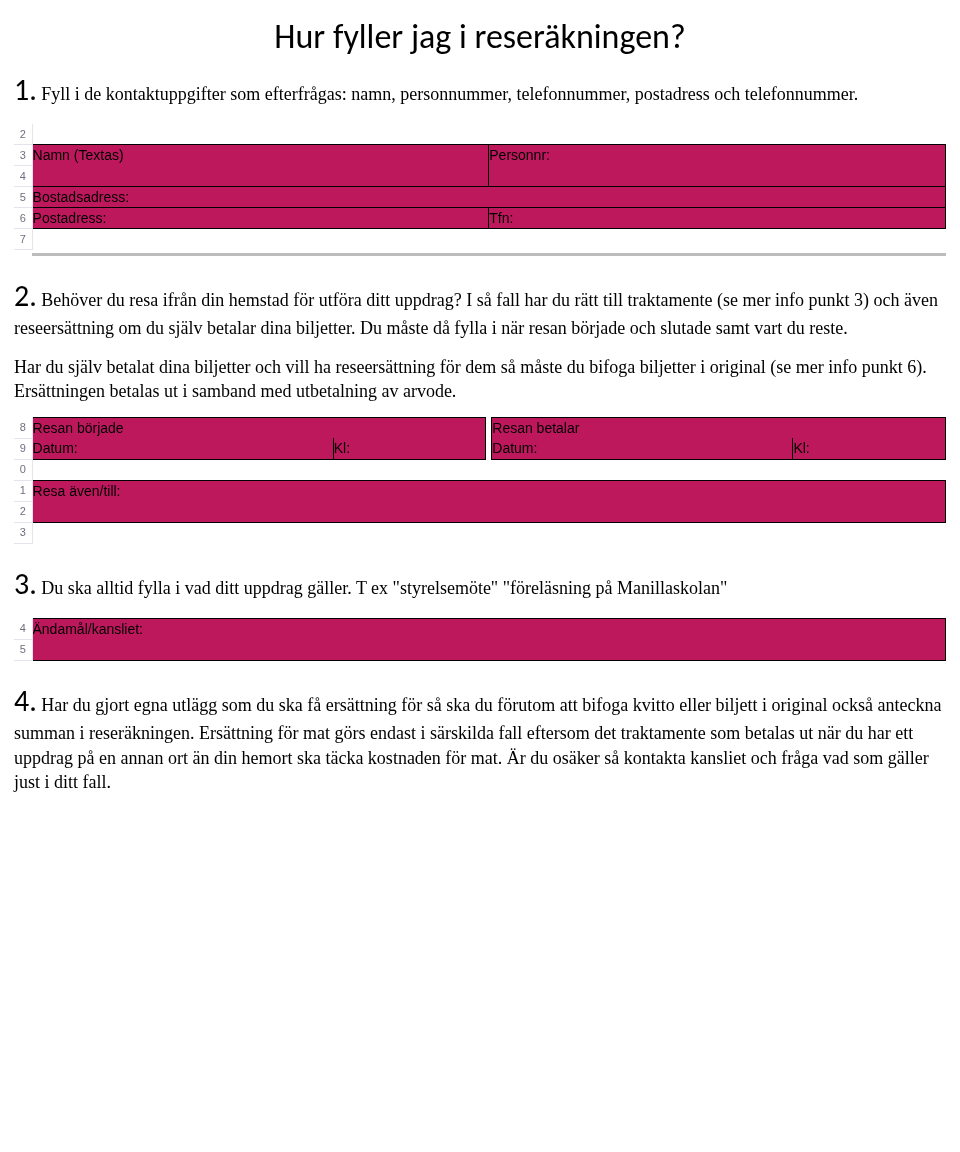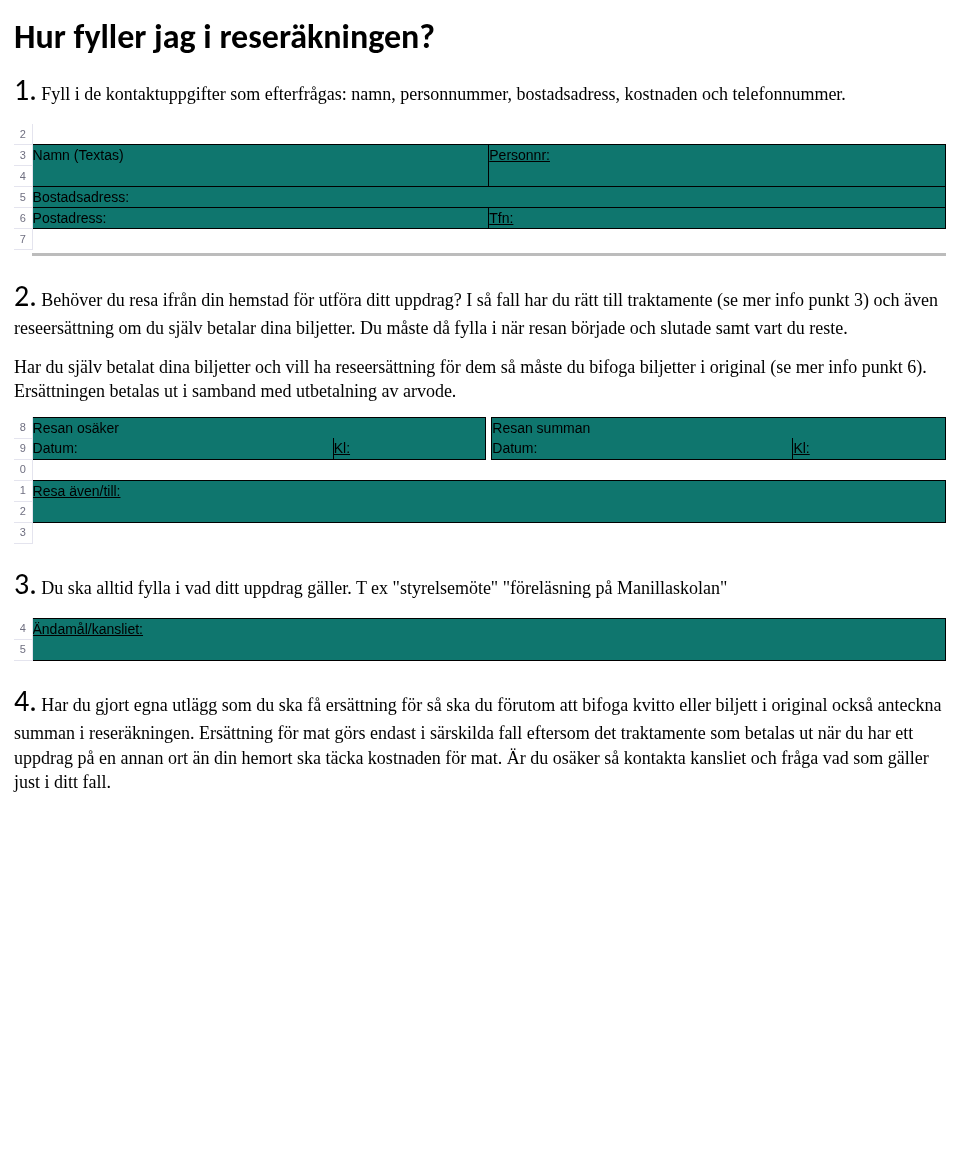--- a/index.html
+++ b/index.html
@@ -7,23 +7,24 @@
     color: #000;
     margin: 0;
     padding: 10px 14px 30px 14px;
     width: 932px;
     background: #fff;
     font-size: 18px;
     line-height: 1.35;
   }
   h1 {
     font-family: "Gill Sans", "Gill Sans MT", Calibri, "Trebuchet MS", sans-serif;
-    font-weight: 700;
+    font-weight: 400;
     font-size: 34px;
     margin: 4px 0 10px 0;
+    text-align: center;
   }
   .num {
     font-family: "Gill Sans", "Gill Sans MT", Calibri, "Trebuchet MS", sans-serif;
     font-size: 30px;
     font-weight: 400;
   }
   p { margin: 10px 0 14px 0; }
   .sheet {
     border-collapse: collapse;
     width: 100%;
@@ -38,46 +39,46 @@
   .sheet .rownum {
     width: 18px;
     color: #6f6f80;
     font-size: 11px;
     text-align: center;
     background: #fff;
     border-right: 1px solid #e4e4ee;
     border-bottom: 1px solid #e4e4ee;
   }
   .cell {
-    background: #0f766e;
+    background: #be185d;
     border-right: 1px solid #000;
     padding: 2px 5px 1px 5px;
     white-space: nowrap;
     overflow: hidden;
   }
   .b-left  { border-left: 1.5px solid #000; }
-  .b-right { border-right: 1.5px solid #000; text-decoration: underline; }
+  .b-right { border-right: 1.5px solid #000; }
   .b-top   { border-top: 1.5px solid #000; }
   .b-bot   { border-bottom: 1.5px solid #000; }
   .no-r    { border-right: none; }
   .blankrow td.cell { background:#fff; border:none; }
   .blankrow td.rownum { border-bottom:1px solid #e4e4ee; }
   .sheet .shadow td { height:3px; }
   .sheet .shadow .sh {
     border-bottom: 3px solid #bcbcbc;
   }
   .sheet .gapcol { width:6px; background:#fff; border:none !important; }
 </style>
 </head>
 <body>
 
 <h1>Hur fyller jag i reseräkningen?</h1>
 
 <p>
-  <span class="num">1.</span><span> Fyll i de kontaktuppgifter som efterfrågas: namn, personnummer, bostadsadress, kostnaden och telefonnummer.</span>
+  <span class="num">1.</span><span> Fyll i de kontaktuppgifter som efterfrågas: namn, personnummer, telefonnummer, postadress och telefonnummer.</span>
 </p>
 
 <table class="sheet">
   <colgroup>
     <col style="width:18px">
       <col style="width:455px">
       <col style="width:455px">
   </colgroup>
   <tbody>
       <tr class="blankrow">
@@ -128,24 +129,24 @@
     <col style="width:18px">
     <col style="width:300px">
       <col style="width:152px">
     <col style="width:6px">
     <col style="width:300px">
       <col style="width:152px">
   </colgroup>
   <tbody>
       <tr>
     <td class="rownum">8</td>
-    <td class="cell b-left b-top no-r">Resan osäker</td>
+    <td class="cell b-left b-top no-r">Resan började</td>
     <td class="cell b-top b-right"></td>
     <td class="gapcol"></td>
-    <td class="cell b-left b-top no-r">Resan summan</td>
+    <td class="cell b-left b-top no-r">Resan betalar</td>
     <td class="cell b-top b-right"></td>
   </tr>
   <tr>
     <td class="rownum">9</td>
     <td class="cell b-left b-bot">Datum:</td>
     <td class="cell b-bot b-right">Kl:</td>
     <td class="gapcol"></td>
     <td class="cell b-left b-bot">Datum:</td>
     <td class="cell b-bot b-right">Kl:</td>
   </tr>

